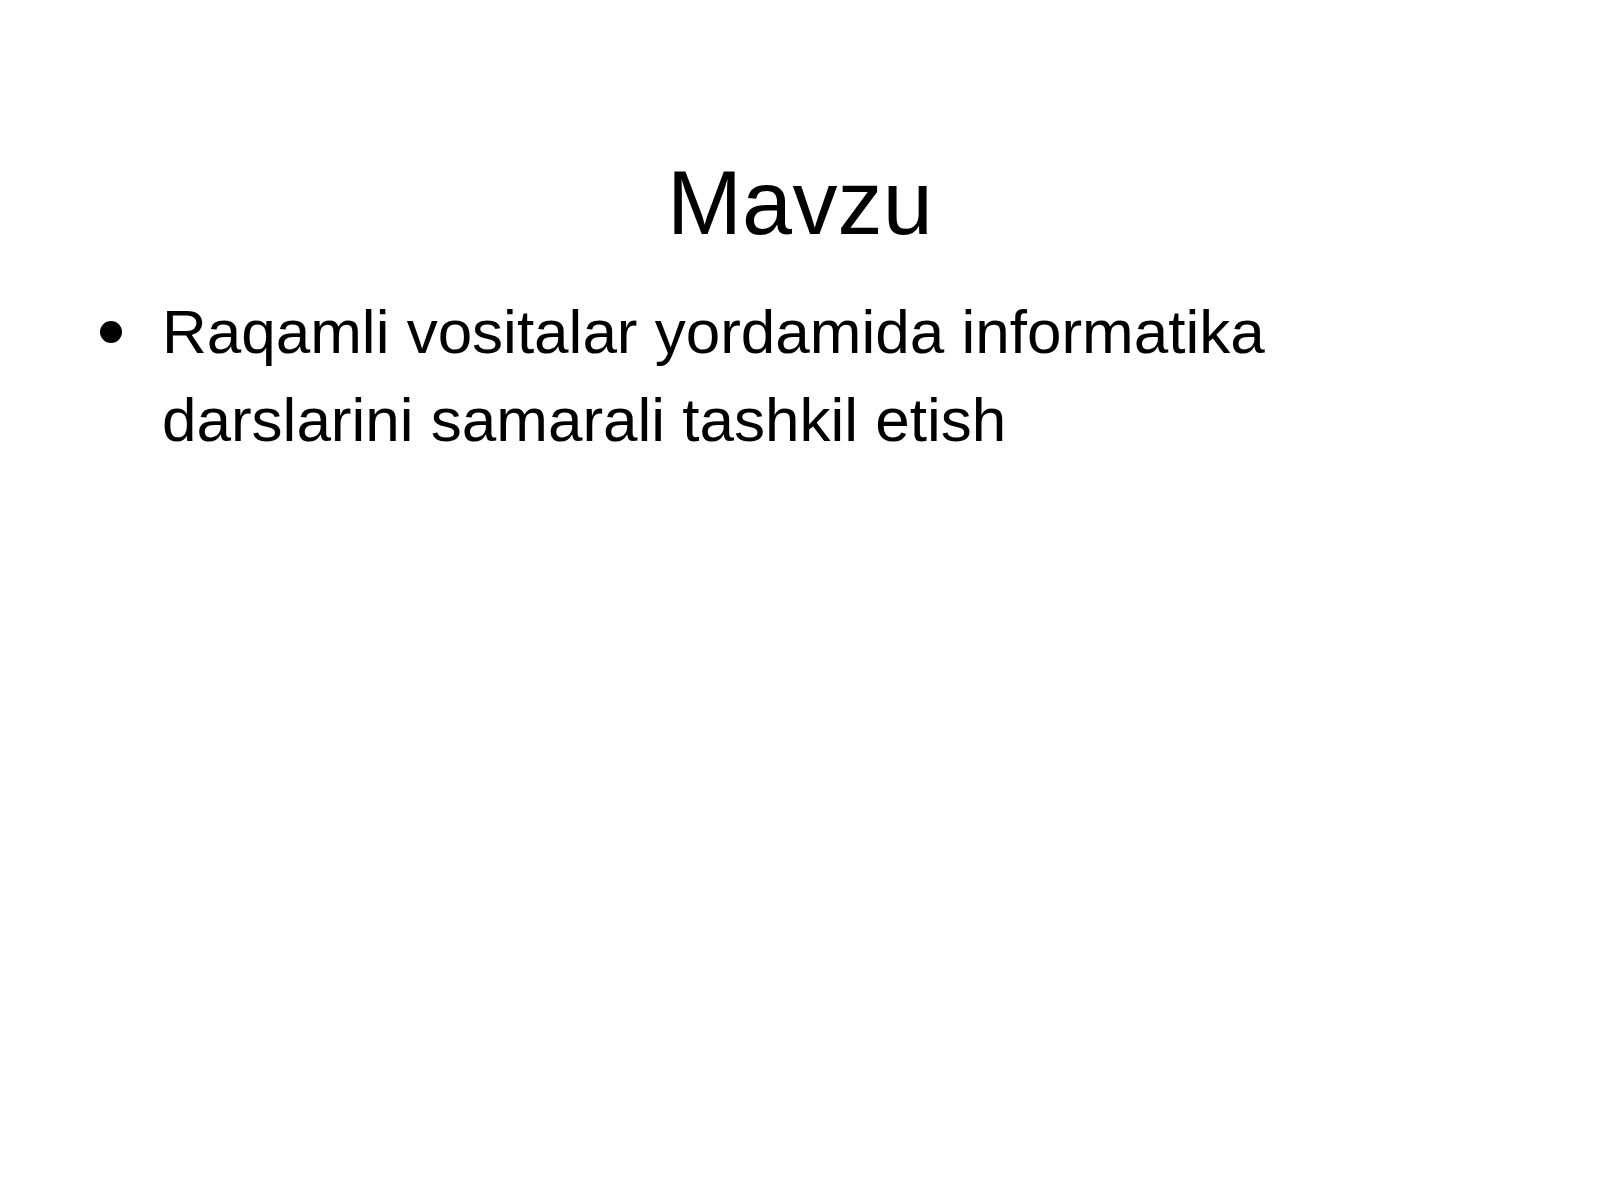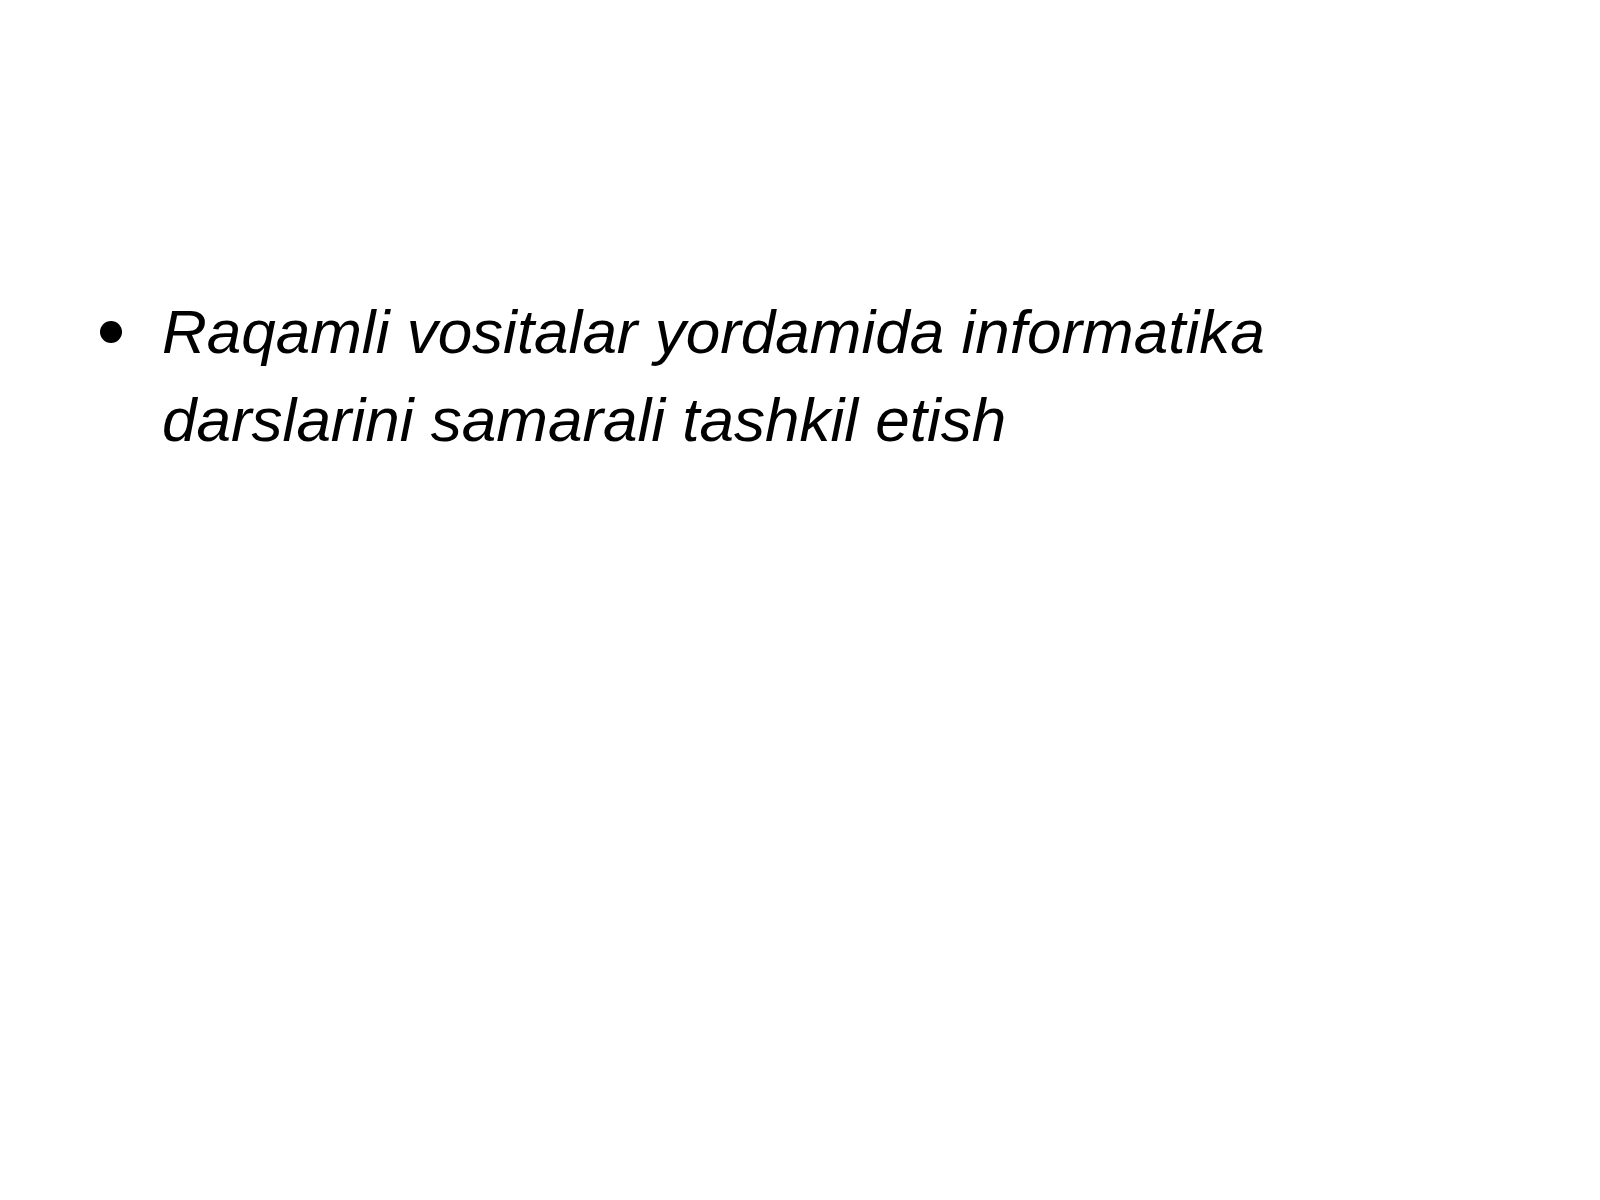--- a/index.html
+++ b/index.html
@@ -79,28 +79,30 @@
     top: 33px;
     width: 22px;
     height: 22px;
     border-radius: 50%;
     background: #000000;
     display: block;
   }
 
   li.bullet-item .bullet-text {
     display: block;
-    font-style: italic;
   }
 </style>
 </head>
 <body>
 
 <div class="slide">
 
+  <div class="title-placeholder">
+    <h1 class="slide-title">Mavzu</h1>
+  </div>
 
   <div class="body-placeholder">
     <ul class="bullet-list">
       <li class="bullet-item">
         <span class="bullet-dot"></span>
         <span class="bullet-text">Raqamli vositalar yordamida informatika darslarini samarali tashkil etish</span>
       </li>
     </ul>
   </div>
 

